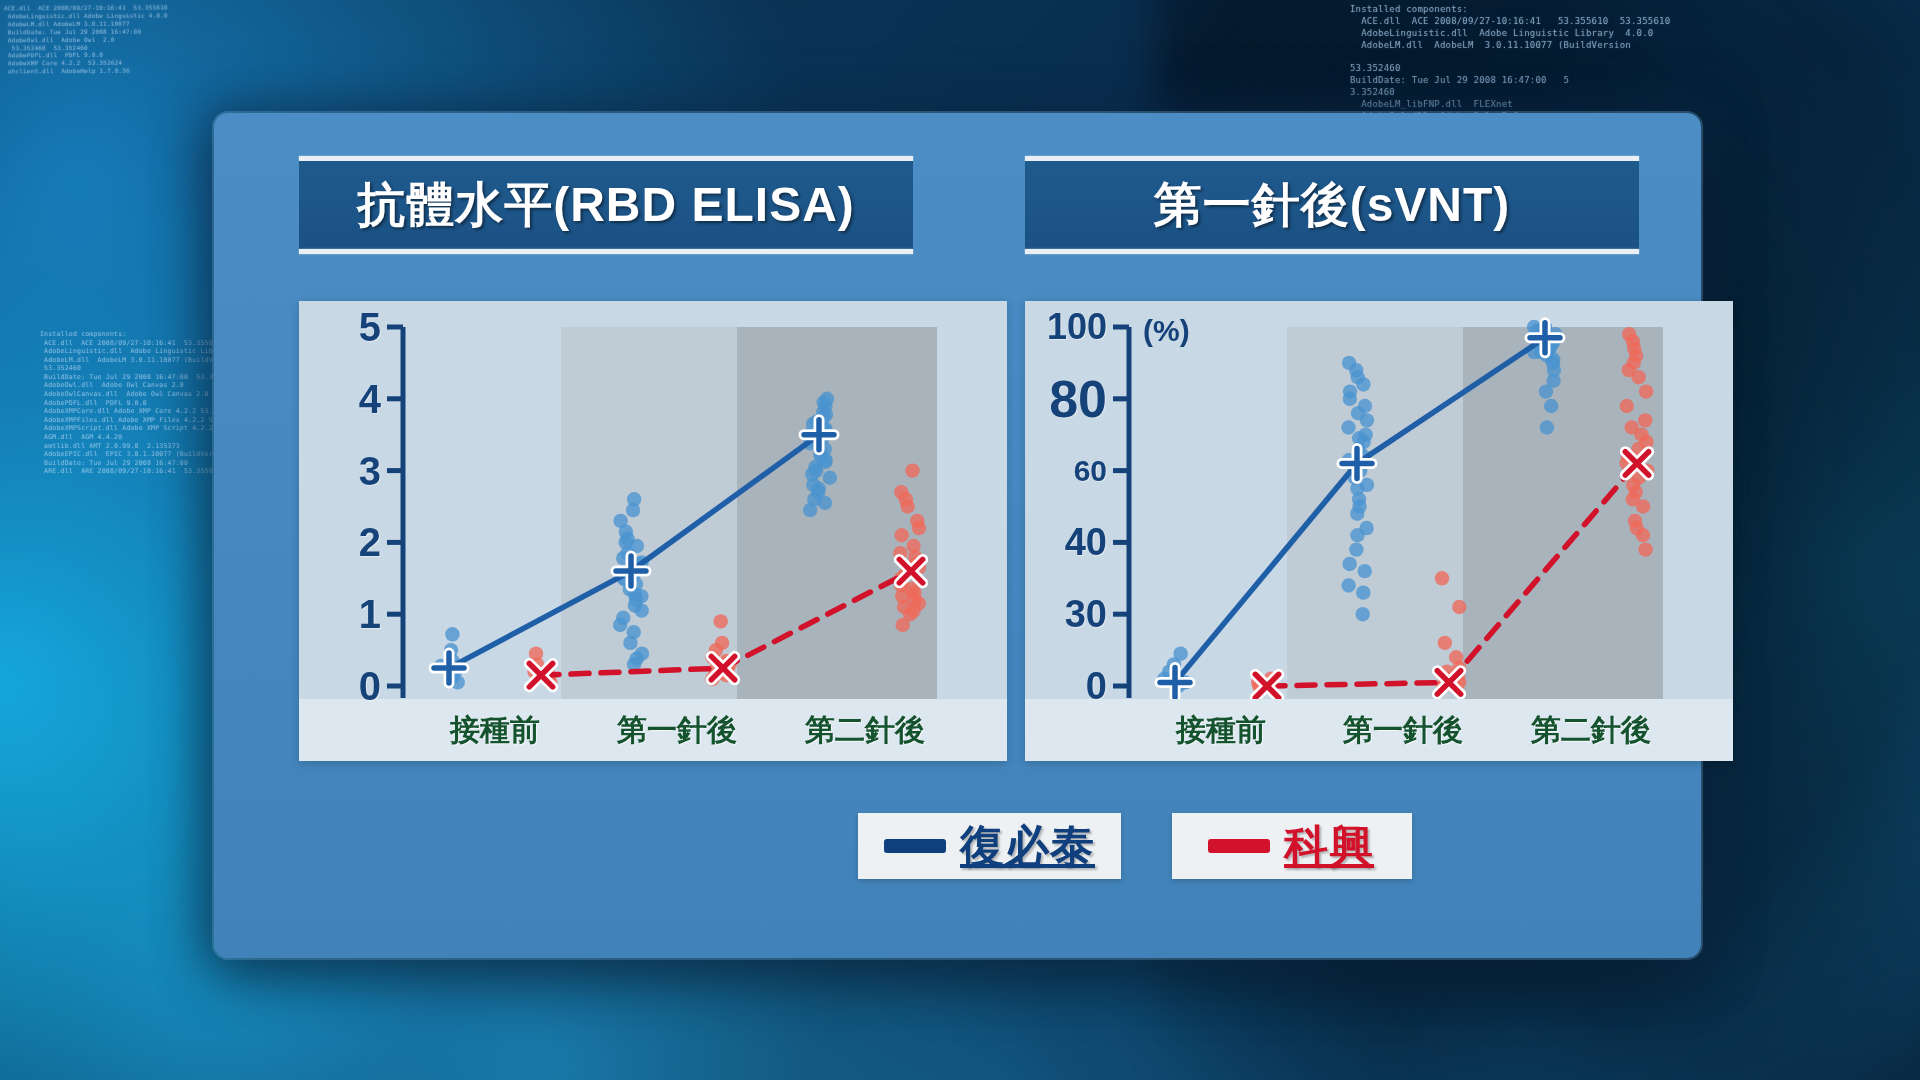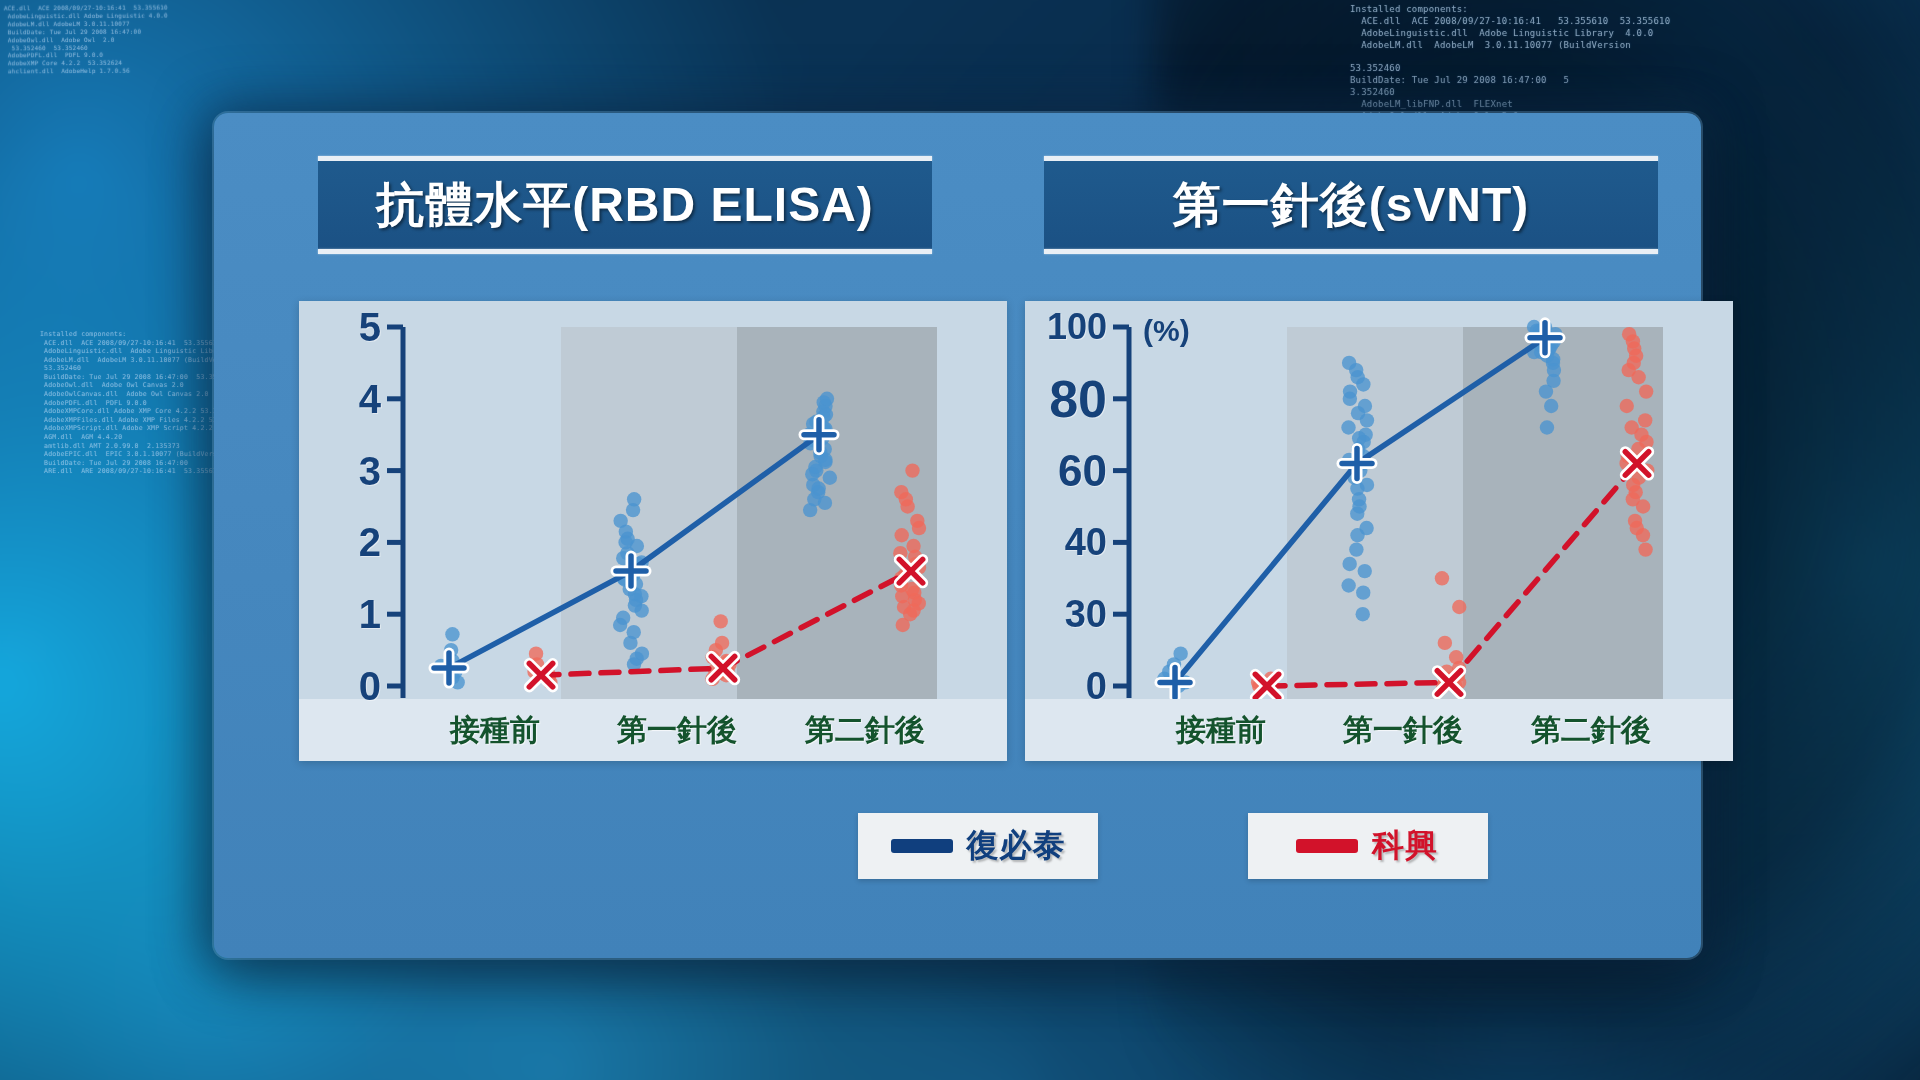--- a/index.html
+++ b/index.html
@@ -50,21 +50,21 @@
   #card{
     position:absolute; left:214px; top:113px; width:1487px; height:845px;
     background:linear-gradient(180deg,#4b8dc4 0%,#4587be 55%,#4182b9 100%);
     border-radius:14px;
     box-shadow:0 0 0 2px rgba(120,175,215,.30),
                0 0 48px 12px rgba(12,48,82,.55),
                0 18px 60px rgba(0,0,0,.45);
   }
 
   
-  .title-wrap{ position:absolute;margin-left:19px; }
+  .title-wrap{ position:absolute; }
   #title-left{ left:85px; top:43px; width:614px; }
   #title-right{ left:811px; top:43px; width:614px; }
   .title-rule{ height:5px; background:#e9eff5; box-shadow:0 0 2px rgba(255,255,255,.6); }
   .title-box{
     background:linear-gradient(180deg,#1f5a8d 0%,#1b5184 100%);
     height:88px; display:flex; align-items:center; justify-content:center;
   }
   .title-text{
     color:#fff; font-size:48px; font-weight:bold; letter-spacing:1px;
     text-shadow:2px 2px 3px rgba(0,0,0,.45);
@@ -104,23 +104,23 @@
 
   
   #legend{ position:absolute; top:700px; left:0; width:100%; height:82px; }
   .legend-item{
     position:absolute; background:#eef1f3; height:66px; min-width:240px;
     display:flex; align-items:center; justify-content:center; gap:14px;
     padding:0 26px;
     box-shadow:0 2px 5px rgba(0,0,0,.18);
   }
   #legend-bnt{ left:644px; }
-  #legend-sv { left:1034px;padding-left:24px; }
+  #legend-sv { left:958px;padding-left:24px; }
   .legend-dash{ width:62px; height:14px; border-radius:3px; }
-  .legend-text{ font-size:32px; font-weight:bold; letter-spacing:1px; text-shadow:2px 2px 2px rgba(0,0,0,.25); }
+  .legend-text{ font-size:44px; font-weight:bold; letter-spacing:1px; text-shadow:2px 2px 2px rgba(0,0,0,.25);text-decoration:underline; }
 </style>
 </head>
 <body>
 
 <div id="bg">
   <div class="base"></div>
   <div class="dark-slab"></div>
   <pre class="codeblock" id="code-left">ACE.dll  ACE 2008/09/27-10:16:41  53.355610
  AdobeLinguistic.dll Adobe Linguistic 4.0.0
  AdobeLM.dll AdobeLM 3.0.11.10077
@@ -551,21 +551,21 @@
         </g>
       </svg>
     <div class="xlabel-band" id="xband-1">
         <div class="xlabel" style="left: 196px;">接種前</div>
         <div class="xlabel" style="left: 378px;">第一針後</div>
         <div class="xlabel" style="left: 566px;">第二針後</div>
       </div>
   <div class="ytick-label" style="left: 82px; top: 385px; font-size: 38px;">0</div>
       <div class="ytick-label" style="left: 82px; top: 313.2px; font-size: 38px;">30</div>
       <div class="ytick-label" style="left: 82px; top: 241.4px; font-size: 38px;">40</div>
-      <div class="ytick-label" style="left: 82px; top: 169.6px; font-size: 44px;">60</div>
+      <div class="ytick-label" style="left: 82px; top: 169.6px; font-size: 30px;">60</div>
       <div class="ytick-label" style="left: 82px; top: 97.8px; font-size: 52px;">80</div>
       <div class="ytick-label" style="left: 82px; top: 26px; font-size: 36px;">100</div>
       <div class="pct-label" style="left: 118px; top: 30px;">(%)</div>
     </div>
 
   <div id="legend">
     <div class="legend-item" id="legend-bnt">
       <span class="legend-dash" id="dash-0" style="background: rgb(16, 63, 126);"></span>
       <span class="legend-text" id="ltext-0" style="color: rgb(16, 63, 126);">復必泰</span>
     </div>

